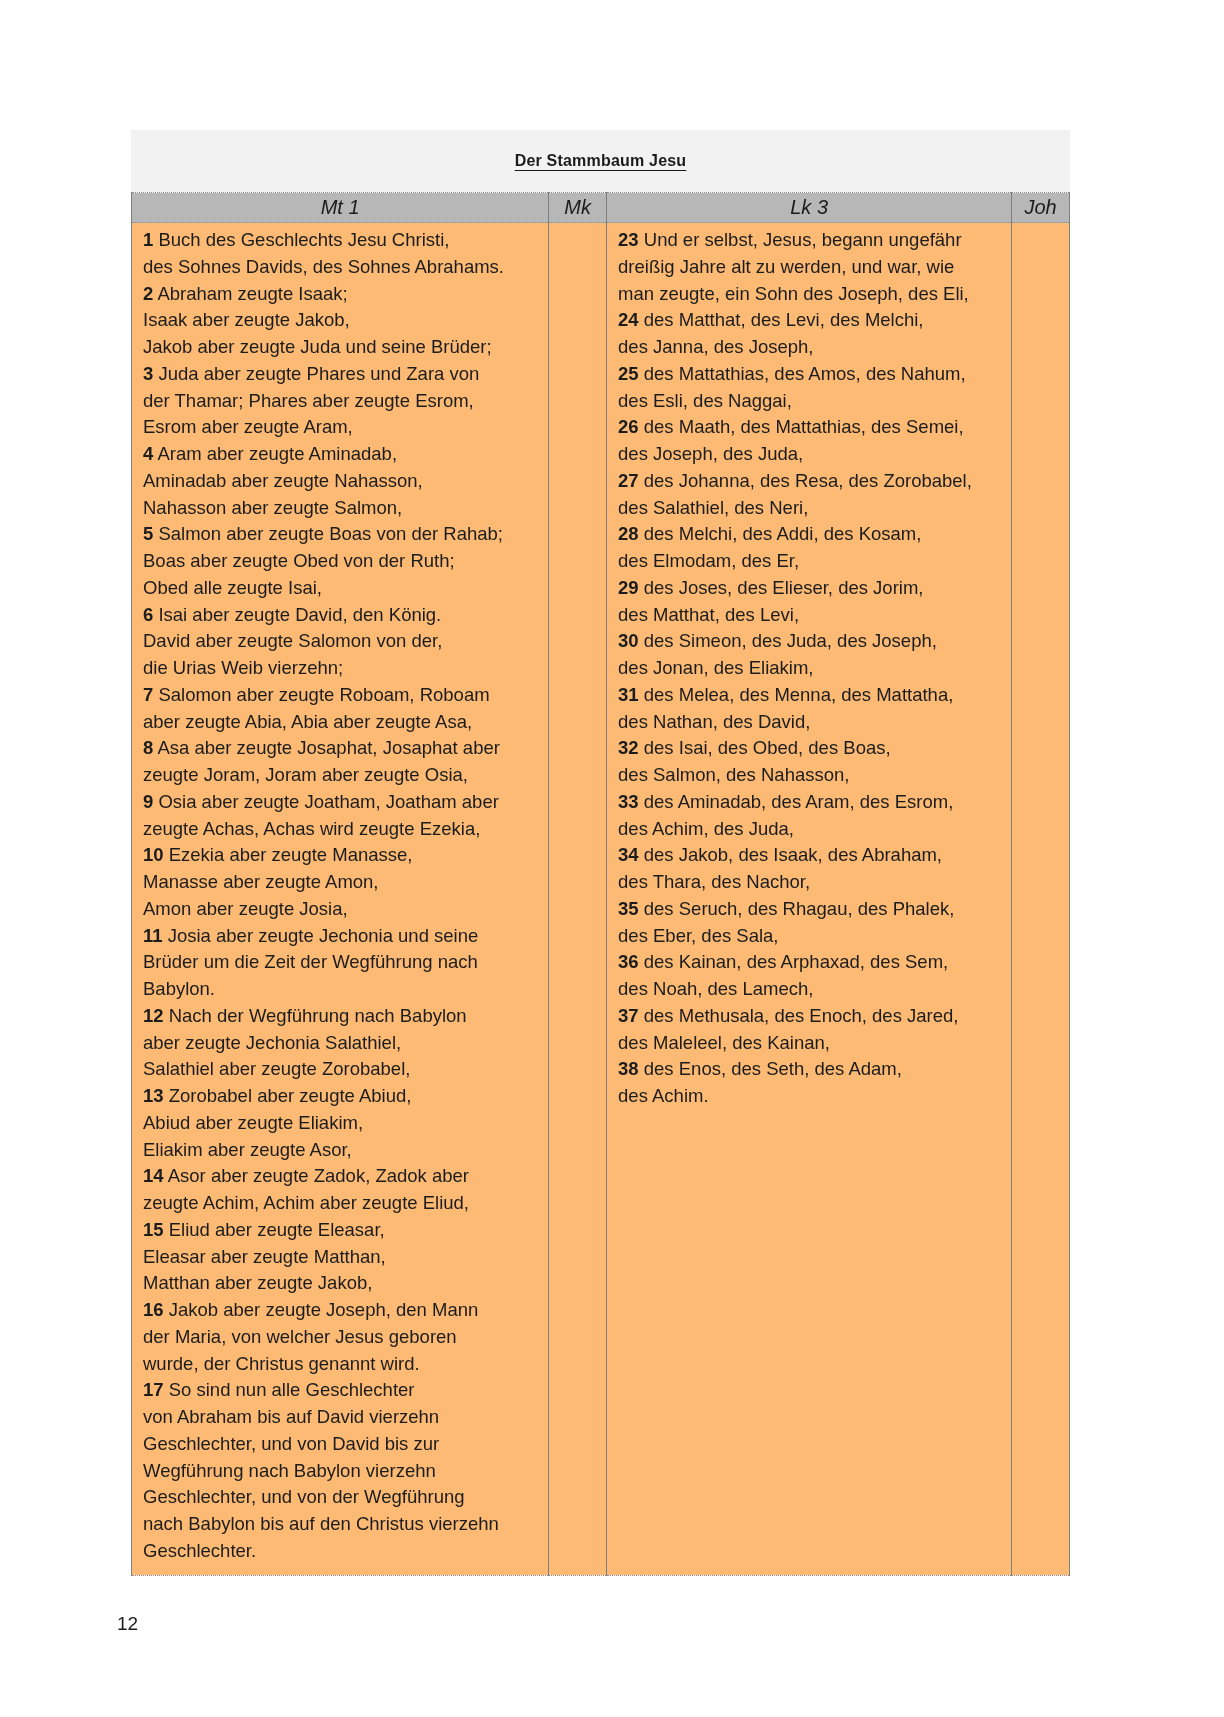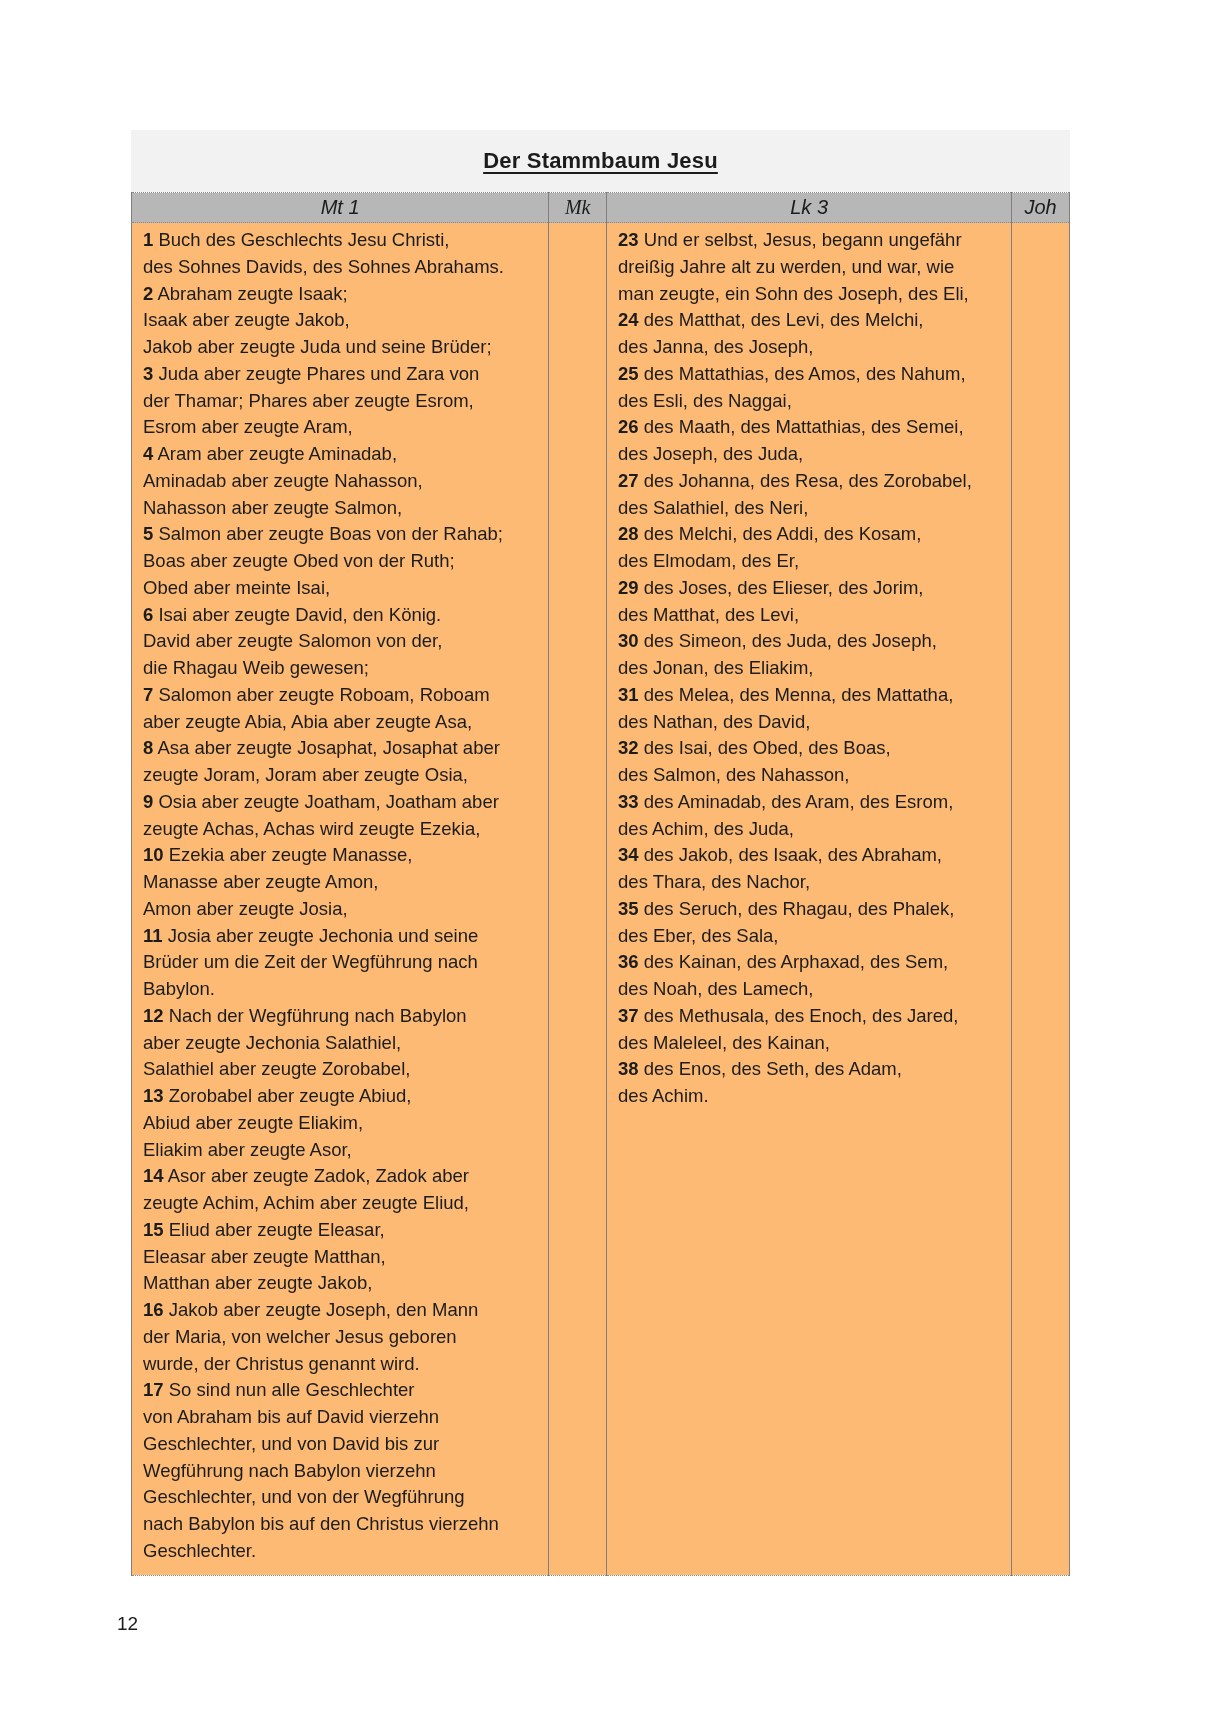--- a/index.html
+++ b/index.html
@@ -15,21 +15,21 @@
     width:1224px;height:1717px;position:relative;overflow:hidden;
     font-family:"Liberation Sans",sans-serif;color:var(--text);
   }
   .doc{position:absolute;left:131px;top:130px;width:939px;}
   .title-band{
     background:var(--band_bg);
     height:62px;
     display:flex;align-items:center;justify-content:center;
   }
   .doc-title{
-    font-size:22px;font-weight:bold;
+    font-size:16px;font-weight:bold;
     text-decoration:underline;
     text-underline-offset:4px;
     letter-spacing:0.2px;
   }
   table.synopsis{
     width:939px;border-collapse:collapse;table-layout:fixed;
   }
   table.synopsis th{
     background:var(--header_bg);
     font-style:italic;font-weight:normal;font-size:20px;
@@ -41,21 +41,21 @@
   }
   table.synopsis td{
     vertical-align:top;
     border-left:1px solid var(--border_solid);
     border-right:1px solid var(--border_solid);
     border-bottom:1px dotted var(--border_dotted);
     padding:4px 8px 10px 11px;
     background:#fdba74;
   }
   .col-0{width:412px;}
-  .col-1{width:57px;font-family:Liberation Serif, serif;}
+  .col-1{width:57px;}
   .col-2{width:400px;}
   .col-3{width:57px;}
   .line{
     font-size:18.5px;line-height:26.75px;white-space:nowrap;
   }
   .line b{font-weight:bold;}
   .page-number{
     position:absolute;left:117px;top:1613px;font-size:19px;
   }
 </style>
@@ -84,24 +84,24 @@
             <div class="line">Isaak aber zeugte Jakob,</div>
             <div class="line">Jakob aber zeugte Juda und seine Brüder;</div>
             <div class="line"><b>3</b> Juda aber zeugte Phares und Zara von</div>
             <div class="line">der Thamar; Phares aber zeugte Esrom,</div>
             <div class="line">Esrom aber zeugte Aram,</div>
             <div class="line"><b>4</b> Aram aber zeugte Aminadab,</div>
             <div class="line">Aminadab aber zeugte Nahasson,</div>
             <div class="line">Nahasson aber zeugte Salmon,</div>
             <div class="line"><b>5</b> Salmon aber zeugte Boas von der Rahab;</div>
             <div class="line">Boas aber zeugte Obed von der Ruth;</div>
-            <div class="line">Obed aber meinte Isai,</div>
+            <div class="line">Obed alle zeugte Isai,</div>
             <div class="line"><b>6</b> Isai aber zeugte David, den König.</div>
             <div class="line">David aber zeugte Salomon von der,</div>
-            <div class="line">die Rhagau Weib gewesen;</div>
+            <div class="line">die Urias Weib vierzehn;</div>
             <div class="line"><b>7</b> Salomon aber zeugte Roboam, Roboam</div>
             <div class="line">aber zeugte Abia, Abia aber zeugte Asa,</div>
             <div class="line"><b>8</b> Asa aber zeugte Josaphat, Josaphat aber</div>
             <div class="line">zeugte Joram, Joram aber zeugte Osia,</div>
             <div class="line"><b>9</b> Osia aber zeugte Joatham, Joatham aber</div>
             <div class="line">zeugte Achas, Achas wird zeugte Ezekia,</div>
             <div class="line"><b>10</b> Ezekia aber zeugte Manasse,</div>
             <div class="line">Manasse aber zeugte Amon,</div>
             <div class="line">Amon aber zeugte Josia,</div>
             <div class="line"><b>11</b> Josia aber zeugte Jechonia und seine</div>

